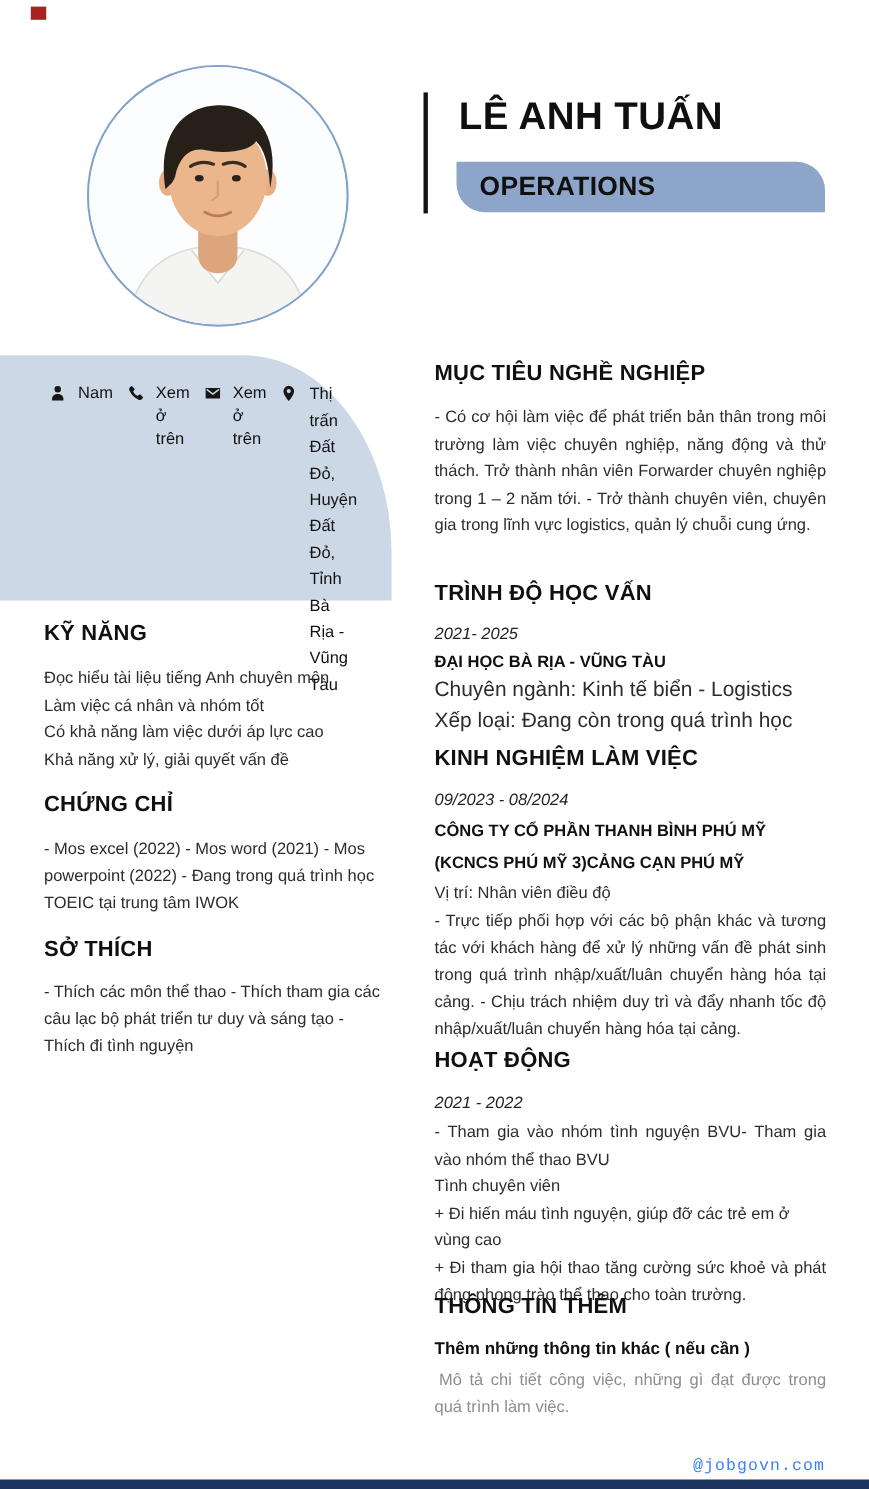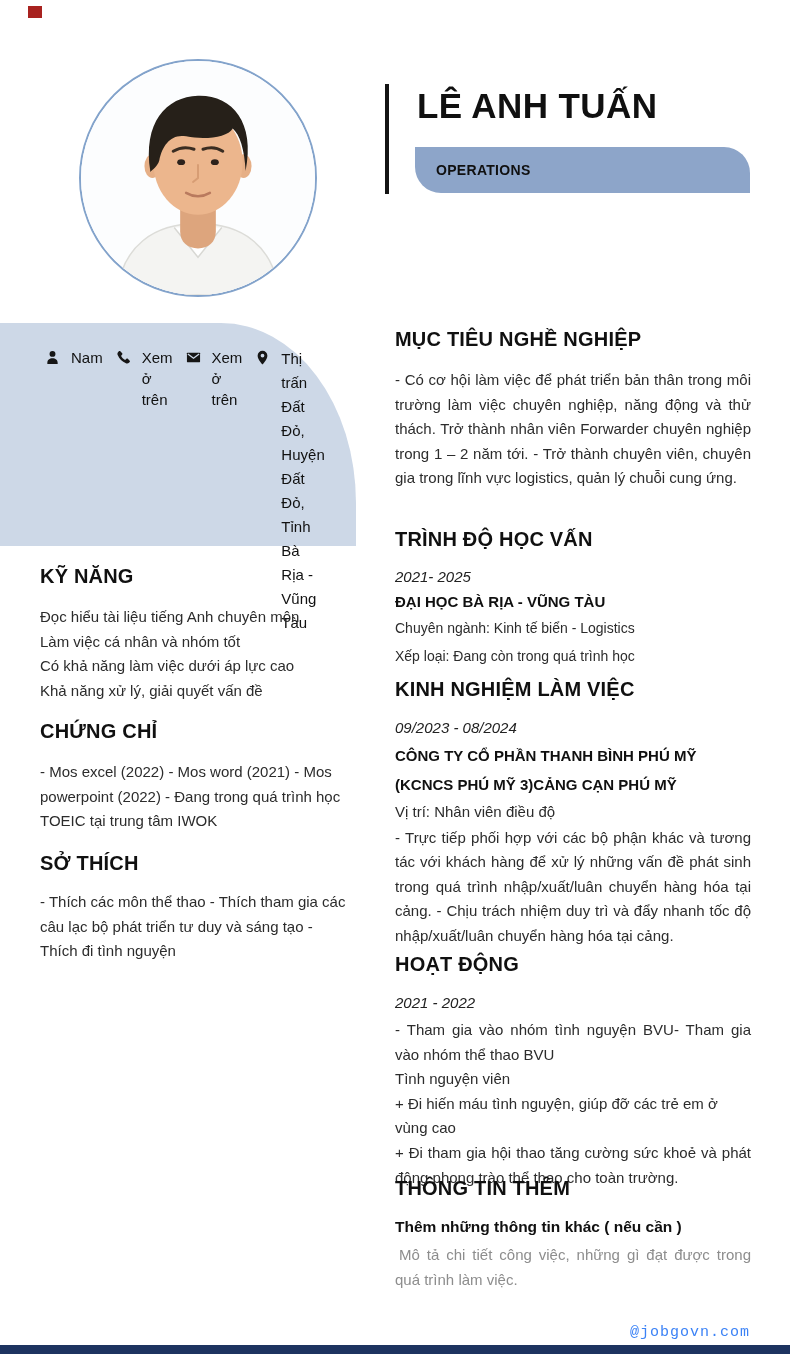--- a/index.html
+++ b/index.html
@@ -25,21 +25,21 @@
   
   .name-bar { position:absolute; left:385px; top:84px; width:4px; height:110px; background:#141414; }
   .name {
     position:absolute; left:417px; top:86px; margin:0;
     font-size:35px; font-weight:bold; color:#101010; letter-spacing:0.4px; white-space:nowrap;
   }
   .banner {
     position:absolute; left:415px; top:147px; width:335px; height:46px;
     background:#8da5c9; border-radius:0 26px 0 26px;
     display:flex; align-items:center; padding-left:21px;
-    font-size:14px; font-weight:bold; color:#101010; letter-spacing:0.3px;
+    font-size:24px; font-weight:bold; color:#101010; letter-spacing:0.3px;
   }
 
   
   .info-panel {
     position:absolute; left:0; top:323px; width:356px; height:223px;
     background:#cdd8e7; border-top-right-radius:135px 180px;
   }
   .info-list { position:absolute; left:45px; top:24px; margin:0; padding:0; list-style:none;
     display:flex; flex-direction:row; gap:13px; width:280px; }
   .info-list li { display:flex; gap:11px; font-size:15px; line-height:21px; color:#111; }
@@ -64,21 +64,21 @@
   #certs .body-txt { margin-top:17px; }
   #hobbies     { top:852px; }
   #hobbies .body-txt { margin-top:15px; }
 
   #objective   { top:328px; }
   #objective .body-txt { margin-top:17px; }
 
   #education   { top:528px; }
   #education .period { margin-top:17px; }
   #education .bold-line { margin-top:5px; line-height:23px; }
-  #education .edu-line { margin:3px 0 0 0; font-size:14px; line-height:24.6px; color:#2c2c2c; }
+  #education .edu-line { margin:3px 0 0 0; font-size:19px; line-height:24.6px; color:#2c2c2c; }
 
   #experience  { top:678px; }
   #experience .period { margin-top:18px; }
   #experience .bold-line { margin-top:5px; }
   #experience .pos { margin:1px 0 0 0; font-size:15px; line-height:24.6px; color:#2c2c2c; }
   #experience .body-txt { margin-top:1px; }
 
   #activities  { top:953px; }
   #activities .period { margin-top:18px; }
   #activities .act { margin:0; font-size:15px; line-height:24.6px; color:#2c2c2c; }
@@ -204,21 +204,21 @@
     <p class="bold-line">CÔNG TY CỔ PHẦN THANH BÌNH PHÚ MỸ (KCNCS PHÚ MỸ 3)CẢNG CẠN PHÚ MỸ</p>
     <p class="pos">Vị trí: Nhân viên điều độ</p>
     <p class="body-txt just">- Trực tiếp phối hợp với các bộ phận khác và tương tác với khách hàng để xử lý những vấn đề phát sinh trong quá trình nhập/xuất/luân chuyển hàng hóa tại cảng. - Chịu trách nhiệm duy trì và đẩy nhanh tốc độ nhập/xuất/luân chuyển hàng hóa tại cảng.</p>
   </div>
 
   <div class="section right" id="activities">
     <h2>HOẠT ĐỘNG</h2>
     <p class="period">2021 - 2022</p>
     <div class="act-wrap">
       <p class="act just">- Tham gia vào nhóm tình nguyện BVU- Tham gia vào nhóm thể thao BVU</p>
-      <p class="act">Tình nguyện viên</p>
+      <p class="act">Tình chuyên viên</p>
       <p class="act">+ Đi hiến máu tình nguyện, giúp đỡ các trẻ em ở vùng cao</p>
       <p class="act just">+ Đi tham gia hội thao tăng cường sức khoẻ và phát động phong trào thể thao cho toàn trường.</p>
     </div>
   </div>
 
   <div class="section right" id="additional">
     <h2>THÔNG TIN THÊM</h2>
     <p class="sub">Thêm những thông tin khác ( nếu cần )</p>
     <p class="body-txt just gray">Mô tả chi tiết công việc, những gì đạt được trong quá trình làm việc.</p>
   </div>

